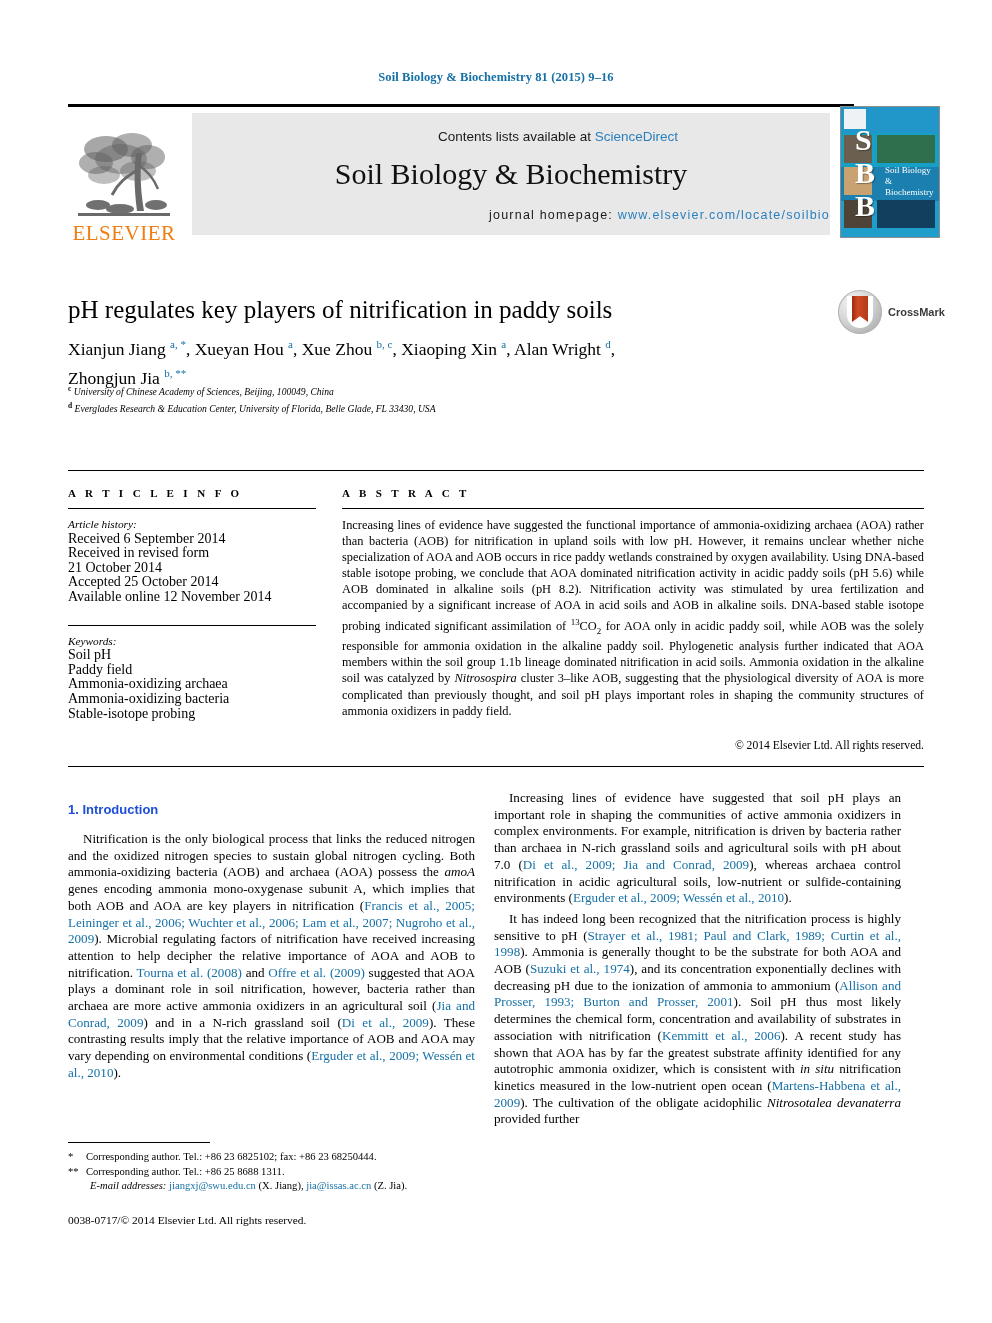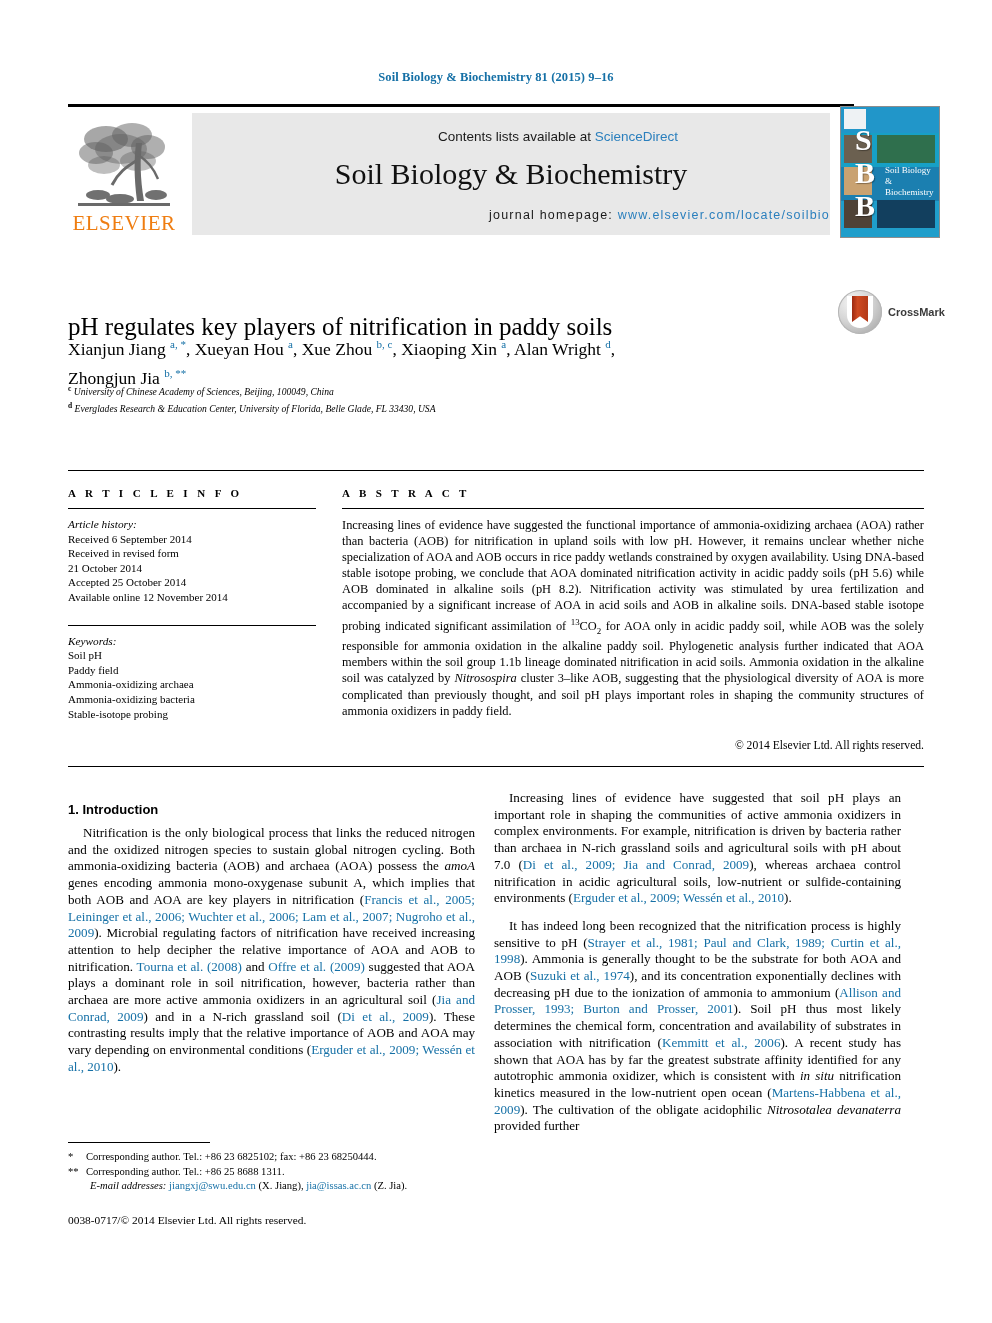--- a/index.html
+++ b/index.html
@@ -44,21 +44,21 @@
   }
   .rule-top {
     position: absolute;
     left: 0; top: 0;
     width: 786px;
     height: 3px;
     background: #000;
   }
   .elsevier-logo {
     position: absolute;
-    left: 0; top: 11px;
+    left: 0; top: 21px;
     width: 112px;
     height: 122px;
   }
   .tree-svg { position: absolute; left: 8px; top: 0; }
   .elsevier-word {
     position: absolute;
     left: 2px; top: 96px;
     width: 108px;
     text-align: center;
     font-family: "Liberation Serif", serif;
@@ -153,21 +153,20 @@
   }
 
   
   .title {
     position: absolute;
     left: 68px; top: 296px;
     width: 720px;
     font-family: "Liberation Serif", serif;
     font-size: 25px;
     color: #000;
-    margin-top: 17px;
   }
   .crossmark {
     position: absolute;
     left: 838px; top: 290px;
     width: 100px;
     height: 46px;
   }
   .cm-badge {
     position: absolute; left: 0; top: 0;
     width: 44px; height: 44px;
@@ -255,21 +254,21 @@
     color: #000;
   }
   .thin-rule {
     width: 100%;
     height: 1px;
     background: #000;
     margin: 9px 0 8px 0;
   }
   .info-line, .kw-line {
     font-family: "Liberation Serif", serif;
-    font-size: 11px;
+    font-size: 14px;
     line-height: 14.6px;
     color: #000;
   }
   .info-ital {
     font-style: italic;
     font-family: "Liberation Serif", serif;
     font-size: 11.3px;
     line-height: 14.6px;
   }
   .abs-text {
@@ -298,33 +297,33 @@
   }
   .body-right {
     position: absolute;
     left: 494px; top: 790px;
     width: 407px;
   }
   .h2 {
     font-family: "Liberation Sans", sans-serif;
     font-weight: bold;
     font-size: 13px;
-    margin: 12px 0 8px 0;
-    color: #000000;
+    margin: 12px 0 14px 0;
+    color: #1d4ed8;
   }
   .para {
     font-family: "Liberation Serif", serif;
     font-size: 13.1px;
     line-height: 16.7px;
     text-align: justify;
     text-indent: 15px;
     color: #000;
     margin: 0;
   }
-  .para + .para { margin-top: 11px; }
+  .para + .para { margin-top: 4px; }
   .cite { color: #1570a6; }
 
   
   .foot-rule {
     position: absolute;
     left: 68px; top: 1142px;
     width: 142px;
     height: 1px;
     background: #000;
   }

